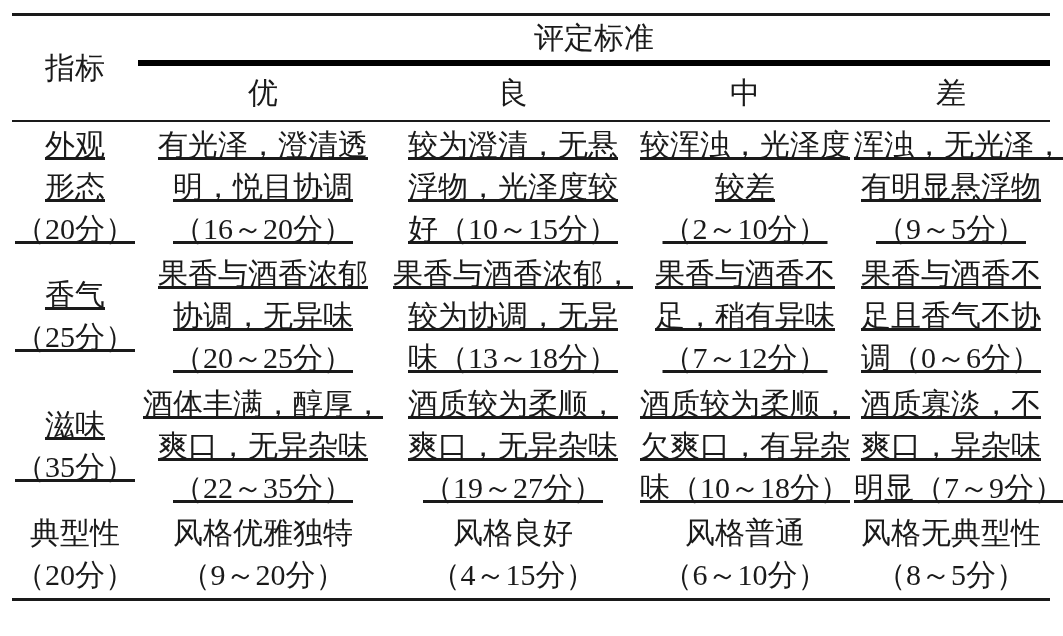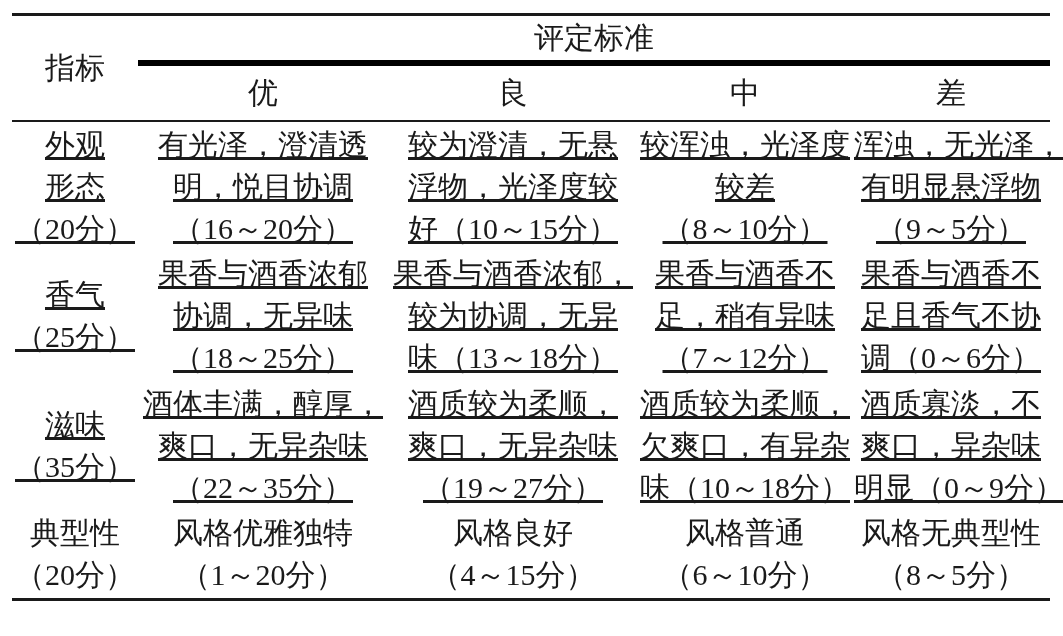--- a/index.html
+++ b/index.html
@@ -73,31 +73,31 @@
 形态
 （20分）</td>
         <td>有光泽，澄清透
 明，悦目协调
 （16～20分）</td>
         <td>较为澄清，无悬
 浮物，光泽度较
 好（10～15分）</td>
         <td>较浑浊，光泽度
 较差
-（8～10分）</td>
+（2～10分）</td>
         <td>浑浊，无光泽，
 有明显悬浮物
 （9～5分）</td>
       </tr>
       <tr class="body-row-3lines">
         <td>香气
 （25分）</td>
         <td>果香与酒香浓郁
 协调，无异味
-（18～25分）</td>
+（20～25分）</td>
         <td>果香与酒香浓郁，
 较为协调，无异
 味（13～18分）</td>
         <td>果香与酒香不
 足，稍有异味
 （7～12分）</td>
         <td>果香与酒香不
 足且香气不协
 调（0～6分）</td>
       </tr>
@@ -108,27 +108,27 @@
 爽口，无异杂味
 （22～35分）</td>
         <td>酒质较为柔顺，
 爽口，无异杂味
 （19～27分）</td>
         <td>酒质较为柔顺，
 欠爽口，有异杂
 味（10～18分）</td>
         <td>酒质寡淡，不
 爽口，异杂味
-明显（0～9分）</td>
+明显（7～9分）</td>
       </tr>
       <tr class="body-row-2lines">
         <td>典型性
 （20分）</td>
         <td>风格优雅独特
-（1～20分）</td>
+（9～20分）</td>
         <td>风格良好
 （4～15分）</td>
         <td>风格普通
 （6～10分）</td>
         <td>风格无典型性
 （8～5分）</td>
       </tr>
     </tbody>
   </table>
 </div>

